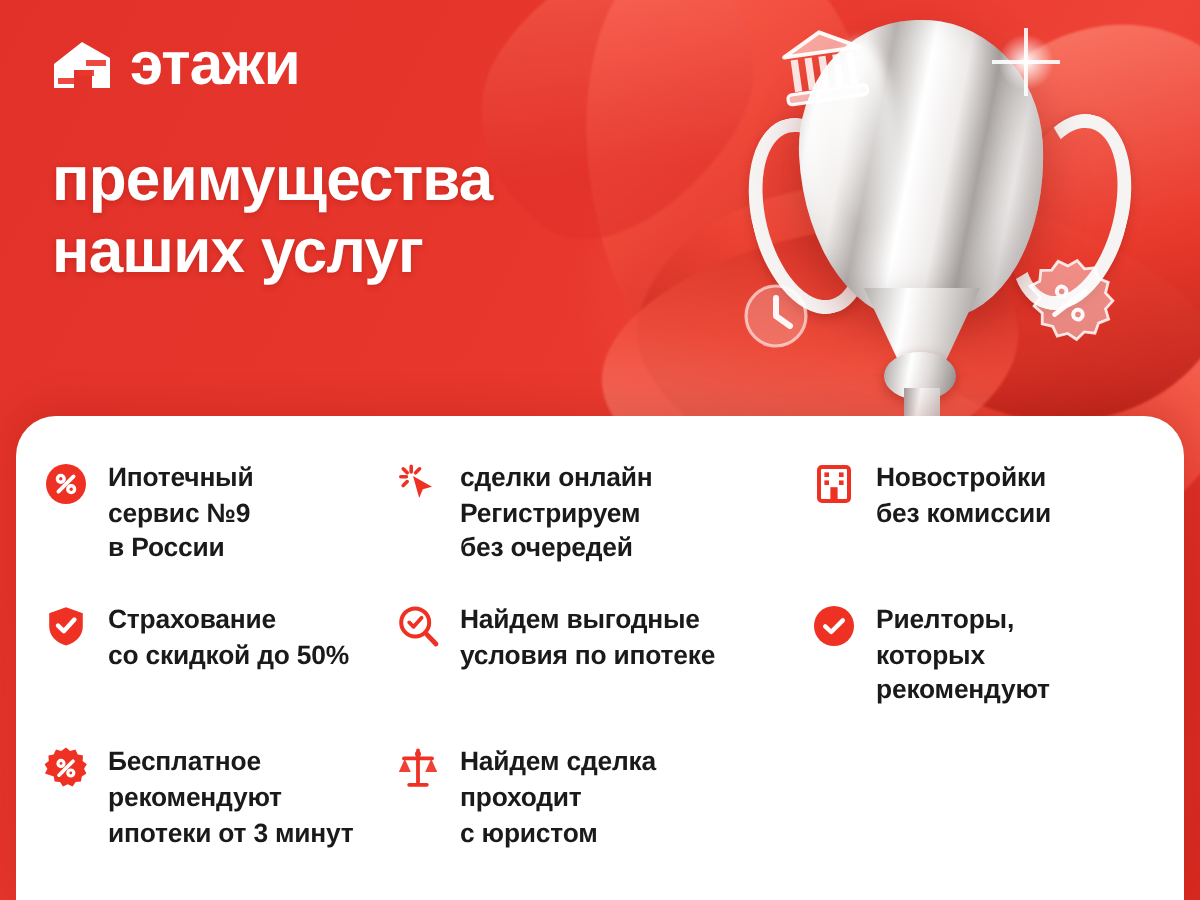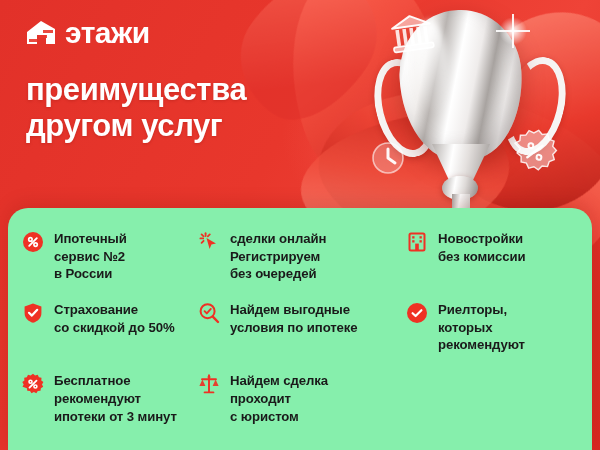--- a/index.html
+++ b/index.html
@@ -203,21 +203,21 @@
     letter-spacing: -0.4px;
     text-shadow: 0 1px 3px rgba(130,16,10,.28);
   }
   .headline div { white-space: nowrap; }
 
   
   .card {
     position: absolute;
     left: 8px; top: 208px;
     width: 584px; height: 242px;
-    background: #86efac;
+    background: #ffffff;
     border-radius: 20px 20px 0 0;
     box-shadow: 0 -4px 18px rgba(120,14,8,.18);
     z-index: 5;
   }
   .grid {
     position: absolute;
     left: 0; top: 0;
     width: 100%;
     padding: 22px 14px 0 14px;
     box-sizing: border-box;
@@ -304,37 +304,37 @@
       <svg class="logo-mark" viewBox="0 0 30 26" fill="none">
         <path d="M15 1 L29 9 V24 H20 V15 H11 V24 H1 V12 Z" fill="#ffffff"></path>
         <path d="M3 22 h8 v-3 h-8 z M13 18 h8 v-3 h-8 z M17 13 h10 v-3 h-10 z" fill="#e8362b" opacity=".9"></path>
       </svg>
     </span>
     <span class="logo-text">этажи</span>
   </div>
 
   <div class="headline">
     <div>преимущества</div>
-    <div>другом услуг</div>
+    <div>наших услуг</div>
   </div>
 
   <div class="card">
     <div class="grid" id="features-grid">
         <div class="feature">
           <span class="f-icon">
             <svg width="22" height="22" viewBox="0 0 22 22">
       <circle cx="11" cy="11" r="10" fill="#ef3124"></circle>
       <circle cx="8.4" cy="8.4" r="1.7" fill="none" stroke="#fff" stroke-width="1.7"></circle>
       <circle cx="13.6" cy="13.6" r="1.7" fill="none" stroke="#fff" stroke-width="1.7"></circle>
       <path d="M14.8 7.2 L7.2 14.8" stroke="#fff" stroke-width="1.9" stroke-linecap="round"></path>
     </svg>
           </span>
           <div class="f-text">
             <div>Ипотечный</div>
-            <div>сервис №2</div>
+            <div>сервис №9</div>
             <div>в России</div>
           </div>
         </div>
         <div class="feature">
           <span class="f-icon">
             <svg width="22" height="22" viewBox="0 0 22 22">
       <path d="M8.5 7 L18 12.4 L13.4 13.6 L11.6 18 Z" fill="#ef3124"></path>
       <path d="M7.6 2.2 V5" stroke="#ef3124" stroke-width="1.8" stroke-linecap="round"></path>
       <path d="M2.4 7.4 H5.2" stroke="#ef3124" stroke-width="1.8" stroke-linecap="round"></path>
       <path d="M3.6 3.4 L5.6 5.4" stroke="#ef3124" stroke-width="1.8" stroke-linecap="round"></path>

